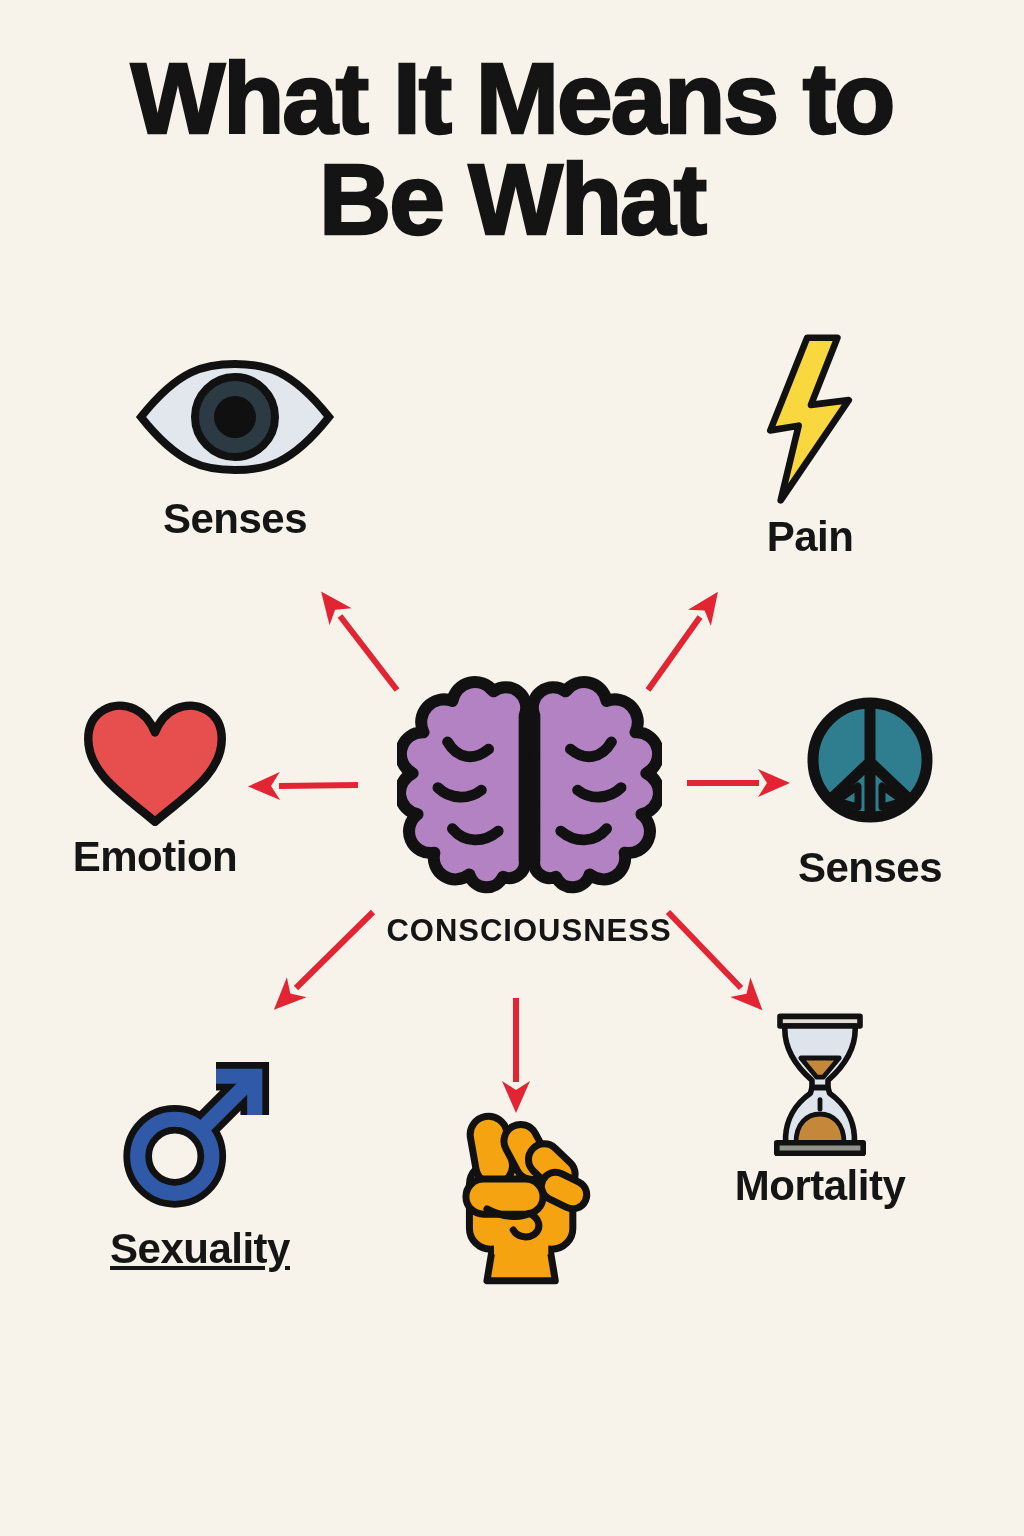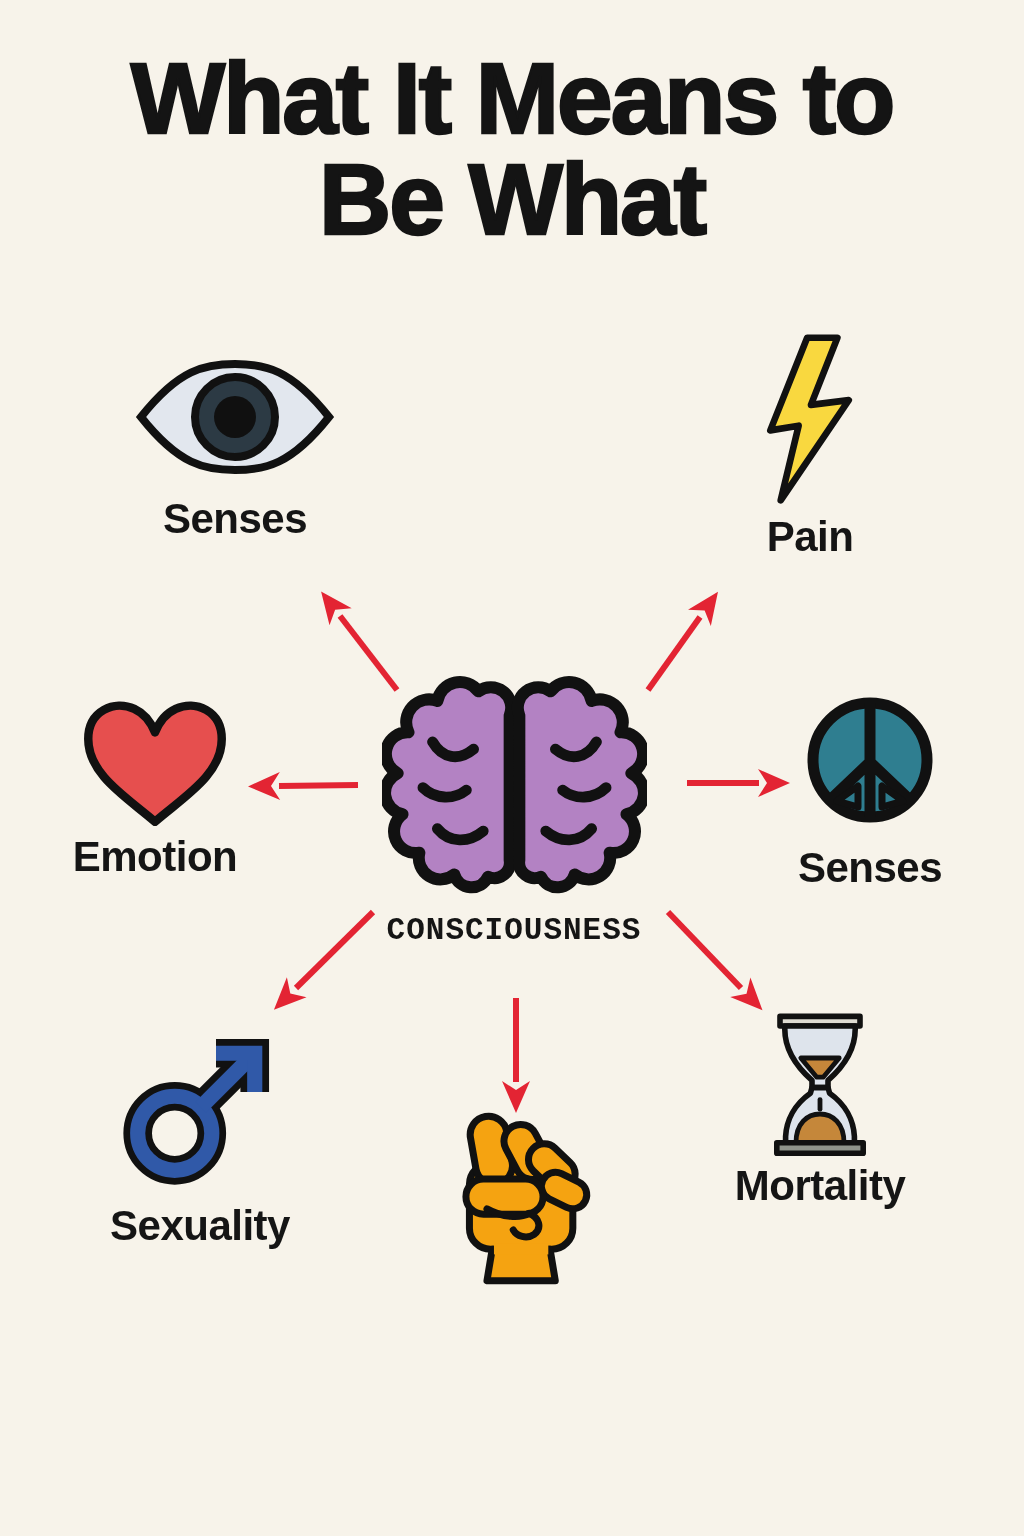--- a/index.html
+++ b/index.html
@@ -71,21 +71,21 @@
     <span class="label m16">Senses</span>
   </div>
 
   <div class="node" style="left:30px;top:692px;width:250px;">
     <svg class="icon" width="160" height="141" viewBox="0 0 170 150">
       <path d="M 85 138 C 55 112 14 88 14 50 C 14 20 42 8 63 18 C 74 23 81 33 85 43 C 89 33 96 23 107 18 C 128 8 156 20 156 50 C 156 88 115 112 85 138 Z" stroke="#111" stroke-width="9" stroke-linejoin="round" fill="#e64f4e"></path>
     </svg>
     <span class="label m12">Emotion</span>
   </div>
 
-  <div class="node" style="left:344px;top:672px;width:340px;font-family:Liberation Mono, monospace;">
+  <div class="node" style="left:359px;top:672px;width:340px;">
     <svg class="icon" width="265" height="229" viewBox="0 0 220 190">
       <g>
         <path d="M 106 36 A 17 17 0 0 0 80 16 A 19 19 0 0 0 46 24 A 19 19 0 0 0 22 50 A 18 18 0 0 0 13 84 A 18 18 0 0 0 17 118 A 18 18 0 0 0 31 150 A 18 18 0 0 0 60 168 A 15 15 0 0 0 88 170 A 13 13 0 0 0 106 156 Z" stroke="#111" stroke-width="10" stroke-linejoin="round" fill="#b382c3"></path>
         <path d="M 42 58 C 50 72 64 74 76 64 M 34 96 C 44 106 60 106 70 98 M 46 130 C 56 142 72 142 84 132" fill="none" stroke="#111" stroke-width="9" stroke-linecap="round"></path>
       </g>
       <g transform="translate(220 0) scale(-1 1)">
         <path d="M 106 36 A 17 17 0 0 0 80 16 A 19 19 0 0 0 46 24 A 19 19 0 0 0 22 50 A 18 18 0 0 0 13 84 A 18 18 0 0 0 17 118 A 18 18 0 0 0 31 150 A 18 18 0 0 0 60 168 A 15 15 0 0 0 88 170 A 13 13 0 0 0 106 156 Z" stroke="#111" stroke-width="10" stroke-linejoin="round" fill="#b382c3"></path>
         <path d="M 42 58 C 50 72 64 74 76 64 M 34 96 C 44 106 60 106 70 98 M 46 130 C 56 142 72 142 84 132" fill="none" stroke="#111" stroke-width="9" stroke-linecap="round"></path>
       </g>
     </svg>
@@ -95,21 +95,21 @@
   <div class="node" style="left:745px;top:690px;width:250px;">
     <svg class="icon" width="140" height="140" viewBox="-70 -70 140 140">
       <circle cx="0" cy="0" r="57" stroke="#111" stroke-width="11" fill="#2f7e90"></circle>
       <path d="M 0 -57 L 0 57 M 0 2 L -41 41 M 0 2 L 41 41" fill="none" stroke="#111" stroke-width="11"></path>
       <path d="M -12 26 L -12 47 L -33 41 Z" stroke="#111" stroke-width="7" stroke-linejoin="round" fill="#2f7e90"></path>
       <path d="M 12 26 L 12 47 L 33 41 Z" stroke="#111" stroke-width="7" stroke-linejoin="round" fill="#2f7e90"></path>
     </svg>
     <span class="label m14">Senses</span>
   </div>
 
-  <div class="node" style="left:75px;top:1028px;width:250px;">
+  <div class="node" style="left:75px;top:1051px;width:250px;text-decoration:underline;">
     <svg class="icon" width="160" height="160" viewBox="0 0 190 190">
       <g fill="none" stroke="#111">
         <circle cx="65" cy="125" r="44" stroke-width="34"></circle>
         <path d="M 96 94 L 158 32" stroke-width="34"></path>
         <path d="M 114 30 L 160 30 L 160 76" stroke-width="34" stroke-linejoin="miter"></path>
       </g>
       <g fill="none" stroke="#3059a8">
         <circle cx="65" cy="125" r="44" stroke-width="18"></circle>
         <path d="M 96 94 L 158 32" stroke-width="18"></path>
         <path d="M 114 30 L 160 30 L 160 76" stroke-width="18" stroke-linejoin="miter"></path>

